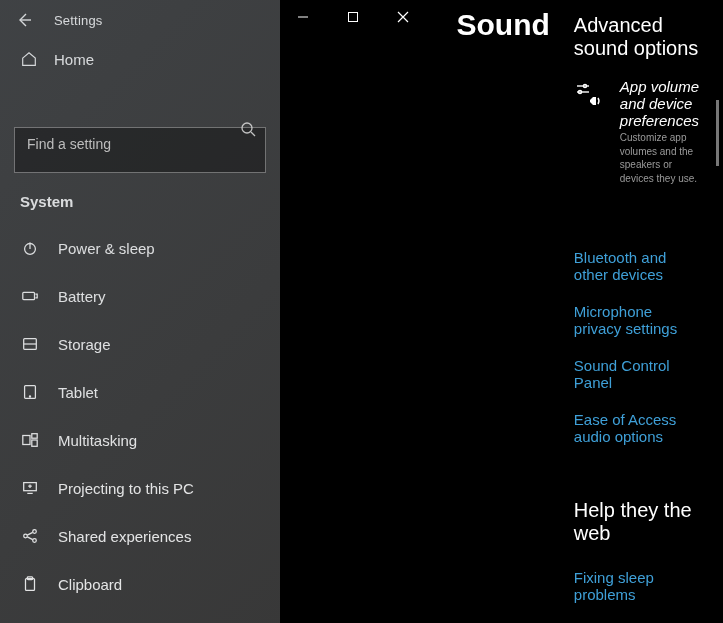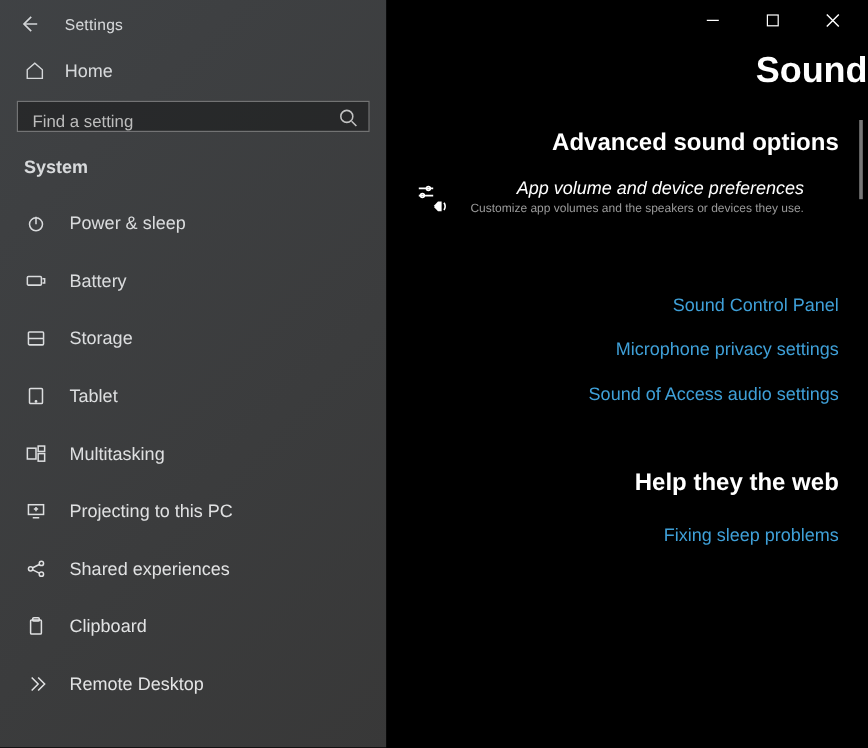--- a/index.html
+++ b/index.html
@@ -6,33 +6,33 @@
   html, body { width: 723px; height: 623px; font-family: "Segoe UI", sans-serif; background: #000; color: #fff; overflow: hidden; }
   .app { display: flex; width: 100%; height: 100%; }
   .sidebar { width: 322px; height: 100%; background: #3a3a3a; display: flex; flex-direction: column; position: relative; }
   .sidebar::before { content:""; position:absolute; inset:0; background: linear-gradient(135deg, rgba(80,90,100,0.25), rgba(40,40,40,0.1)); pointer-events:none;}
   .sb-header { display: flex; align-items: center; padding: 10px 16px 6px 16px; gap: 18px; }
   .sb-header .back { width: 20px; height: 20px; display:flex; align-items:center;}
   .sb-title { font-size: 13px; font-weight: 400; letter-spacing: 0.2px;}
   .home-row { display:flex; align-items:center; gap: 16px; padding: 14px 20px 10px 20px; }
   .home-row .lbl { font-size: 15px; }
   .search-wrap { margin: 6px 14px 14px 14px; position: relative; }
-  .search { width: 100%; background: rgba(0,0,0,0.35); border: 1px solid rgba(255,255,255,0.35); color: #14b8a6; padding: 8px 36px 0 12px; font-size: 14px; outline: none; }
+  .search { width: 100%; background: rgba(0,0,0,0.35); border: 1px solid rgba(255,255,255,0.35); color: #14b8a6; padding: 8px 36px 20px 12px; font-size: 14px; outline: none; margin-top: 43px; }
   .search::placeholder { color: #bdbdbd; }
   .search-icon { position:absolute; right:10px; top:50%; transform:translateY(-50%); width:16px; height:16px; opacity:.85;}
   .category { padding: 6px 20px 14px 20px; font-size: 15px; font-weight: 600; }
   .nav { flex:1; overflow:hidden; }
   .nav-item { display:flex; align-items:center; gap: 18px; padding: 14px 20px; font-size:15px; cursor:pointer; }
   .nav-item .ic { width:20px; height:20px; display:flex; align-items:center; justify-content:center; flex-shrink:0;}
-  .main { flex:1; background:#000; display:flex; flex-direction:column; position:relative;text-align:right; }
+  .main { flex:1; background:#000; display:flex; flex-direction:row; position:relative; }
   .titlebar { display:flex; justify-content:flex-end; align-items:center; height:34px; gap:4px; padding-right:6px;}
   .tb-btn { width:46px; height:30px; display:flex; align-items:center; justify-content:center;}
   .page-title { font-size:30px; font-weight:600; padding: 8px 0 18px 24px;}
   .content { padding: 0 24px 0 24px; position:relative; }
-  .section-head { font-size:20px; font-weight:700; margin: 14px 0 14px 0;}
+  .section-head { font-size:20px; font-weight:400; margin: 14px 0 14px 0;}
   .pref-row { display:flex; gap:18px; padding: 4px 0 8px 0; }
   .pref-row .ic { width:28px; height:28px; flex-shrink:0; margin-top:2px;}
   .pref-row .title { font-size:15px;font-style:italic; }
   .pref-row .desc { font-size:10px; color:#9a9a9a; line-height:1.35; padding-top:2px; max-width: 320px;}
   .gap { height: 46px;}
   .link-list a { display:block; color:#3fa0d8; text-decoration:none; font-size:15px; padding:10px 0;}
   .scrollbar { position:absolute; right:4px; top:100px; width:3px; height:66px; background:#777;}
   svg { display:block; }
 </style>
 </head>
@@ -192,23 +192,24 @@
         </span>
         <div>
           <div class="title">App volume and device preferences</div>
           <div class="desc">Customize app volumes and the speakers or devices they use.</div>
         </div>
       </div>
 
       <div class="gap"></div>
 
       <div class="link-list" id="related-links">
+          <a href="#">Bluetooth and other devices</a>
+          <a href="#">Microphone privacy settings</a>
           <a href="#">Sound Control Panel</a>
-          <a href="#">Microphone privacy settings</a>
-          <a href="#">Sound of Access audio settings</a>
+          <a href="#">Ease of Access audio options</a>
         </div>
 
       <div class="gap" style="height:30px"></div>
 
       <div class="section-head">Help they the web</div>
       <div class="link-list" id="help-links">
           <a href="#">Fixing sleep problems</a>
         </div>
     </div>
 

